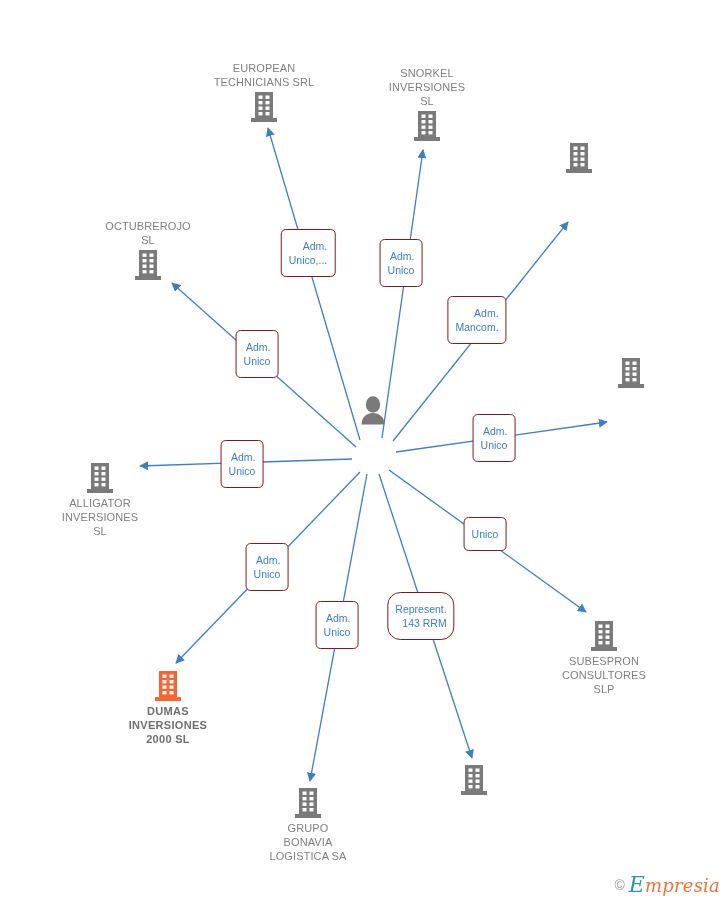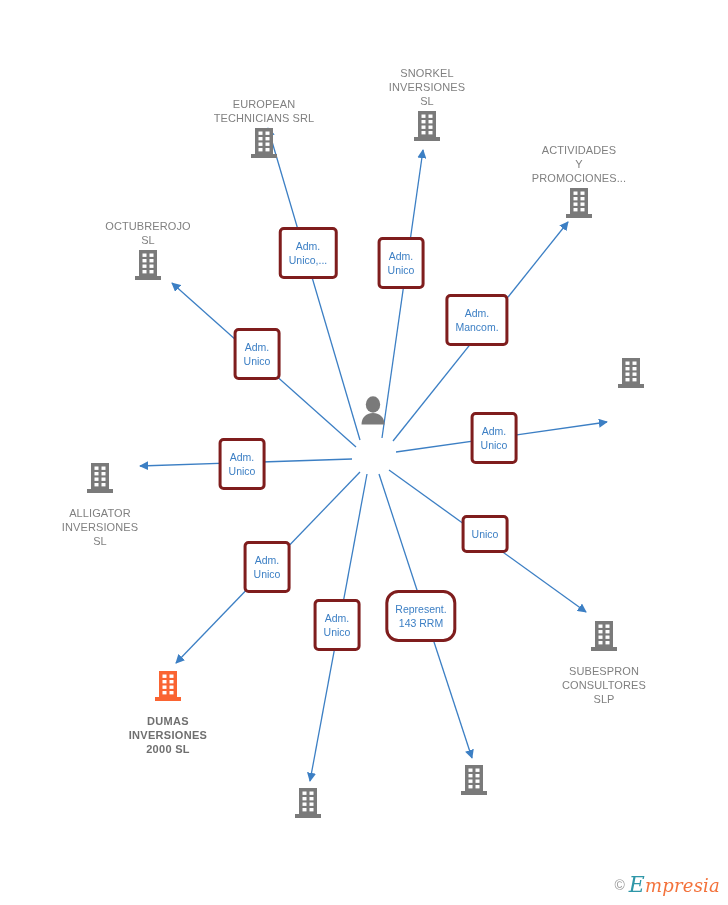--- a/index.html
+++ b/index.html
@@ -41,39 +41,39 @@
     letter-spacing: 0.1px;
     white-space: pre-line;
   }
   .node .glyph {
     display: block;
     line-height: 0;
   }
   .node.company .glyph svg { display: inline-block; }
   .node.person  .glyph svg { display: inline-block; }
   .node.caption-top .caption { margin-bottom: 3px; }
-  .node.caption-bottom .caption { margin-top: 13px; }
+  .node.caption-bottom .caption { margin-top: 3px; }
   .node.highlight .caption {
     color: #6f6f6f;
     font-weight: bold;
     letter-spacing: 0.3px;
     text-align: center;
   }
 
   
   .edge-label {
     position: absolute;
     z-index: 4;
     background: #ffffff;
-    border: 3px solid #7f1d1d;
+    border: 1px solid #7f1d1d;
     border-radius: 5px;
     color: #3c7fc4;
     font-size: 10.5px;
     line-height: 14px;
-    text-align: center;
+    text-align: right;
     padding: 9px 7px;
     white-space: pre-line;
     transform: translate(-50%, -50%);
     box-sizing: border-box;
   }
 
   
   #watermark {
     position: absolute;
     right: 8px;
@@ -125,21 +125,21 @@
       </g>
   </svg>
 
   <div id="nodes-layer">
       <div class="node person caption-top" style="left: 373px; top: 396px;">
         <span class="glyph"><svg width="32" height="30" viewBox="0 0 32 30">
             <ellipse cx="16" cy="8.5" rx="7.2" ry="8.2" fill="#7a7a7a"></ellipse>
             <path d="M16 17 c-7.5 0 -11.5 5.2 -11.5 11.5 h23 c0 -6.3 -4 -11.5 -11.5 -11.5 z" fill="#7a7a7a"></path>
           </svg></span>
       </div>
-      <div class="node company caption-top" style="left: 264px; top: 61px; margin-top: 36px;">
+      <div class="node company caption-top" style="left: 264px; top: 61px;">
         <div class="caption">EUROPEAN
 TECHNICIANS SRL</div>
         <span class="glyph"><svg width="26" height="30" viewBox="0 0 26 30">
             <path d="M4 0 h18 v26 h-18 z" fill="#7a7a7a"></path>
             <rect x="0" y="26" width="26" height="4" fill="#7a7a7a"></rect>
             <rect x="7.5" y="3.5" width="4" height="3.4" fill="#ffffff"></rect>
             <rect x="7.5" y="9" width="4" height="3.4" fill="#ffffff"></rect>
             <rect x="7.5" y="14.5" width="4" height="3.4" fill="#ffffff"></rect>
             <rect x="7.5" y="20" width="4" height="3.4" fill="#ffffff"></rect>
             <rect x="14.5" y="3.5" width="4" height="3.4" fill="#ffffff"></rect>
@@ -159,23 +159,20 @@
             <rect x="7.5" y="9" width="4" height="3.4" fill="#ffffff"></rect>
             <rect x="7.5" y="14.5" width="4" height="3.4" fill="#ffffff"></rect>
             <rect x="7.5" y="20" width="4" height="3.4" fill="#ffffff"></rect>
             <rect x="14.5" y="3.5" width="4" height="3.4" fill="#ffffff"></rect>
             <rect x="14.5" y="9" width="4" height="3.4" fill="#ffffff"></rect>
             <rect x="14.5" y="14.5" width="4" height="3.4" fill="#ffffff"></rect>
             <rect x="14.5" y="20" width="4" height="3.4" fill="#ffffff"></rect>
           </svg></span>
       </div>
       <div class="node company caption-top" style="left: 579px; top: 143px;">
-        <div class="caption">ACTIVIDADES
-Y
-PROMOCIONES...</div>
         <span class="glyph"><svg width="26" height="30" viewBox="0 0 26 30">
             <path d="M4 0 h18 v26 h-18 z" fill="#7a7a7a"></path>
             <rect x="0" y="26" width="26" height="4" fill="#7a7a7a"></rect>
             <rect x="7.5" y="3.5" width="4" height="3.4" fill="#ffffff"></rect>
             <rect x="7.5" y="9" width="4" height="3.4" fill="#ffffff"></rect>
             <rect x="7.5" y="14.5" width="4" height="3.4" fill="#ffffff"></rect>
             <rect x="7.5" y="20" width="4" height="3.4" fill="#ffffff"></rect>
             <rect x="14.5" y="3.5" width="4" height="3.4" fill="#ffffff"></rect>
             <rect x="14.5" y="9" width="4" height="3.4" fill="#ffffff"></rect>
             <rect x="14.5" y="14.5" width="4" height="3.4" fill="#ffffff"></rect>
@@ -269,20 +266,23 @@
             <rect x="0" y="26" width="26" height="4" fill="#7a7a7a"></rect>
             <rect x="7.5" y="3.5" width="4" height="3.4" fill="#ffffff"></rect>
             <rect x="7.5" y="9" width="4" height="3.4" fill="#ffffff"></rect>
             <rect x="7.5" y="14.5" width="4" height="3.4" fill="#ffffff"></rect>
             <rect x="7.5" y="20" width="4" height="3.4" fill="#ffffff"></rect>
             <rect x="14.5" y="3.5" width="4" height="3.4" fill="#ffffff"></rect>
             <rect x="14.5" y="9" width="4" height="3.4" fill="#ffffff"></rect>
             <rect x="14.5" y="14.5" width="4" height="3.4" fill="#ffffff"></rect>
             <rect x="14.5" y="20" width="4" height="3.4" fill="#ffffff"></rect>
           </svg></span>
+        <div class="caption">GRUPO
+BONAVIA
+LOGISTICA SA</div>
       </div>
       <div class="node company caption-bottom" style="left: 474px; top: 765px;">
         <span class="glyph"><svg width="26" height="30" viewBox="0 0 26 30">
             <path d="M4 0 h18 v26 h-18 z" fill="#7a7a7a"></path>
             <rect x="0" y="26" width="26" height="4" fill="#7a7a7a"></rect>
             <rect x="7.5" y="3.5" width="4" height="3.4" fill="#ffffff"></rect>
             <rect x="7.5" y="9" width="4" height="3.4" fill="#ffffff"></rect>
             <rect x="7.5" y="14.5" width="4" height="3.4" fill="#ffffff"></rect>
             <rect x="7.5" y="20" width="4" height="3.4" fill="#ffffff"></rect>
             <rect x="14.5" y="3.5" width="4" height="3.4" fill="#ffffff"></rect>

